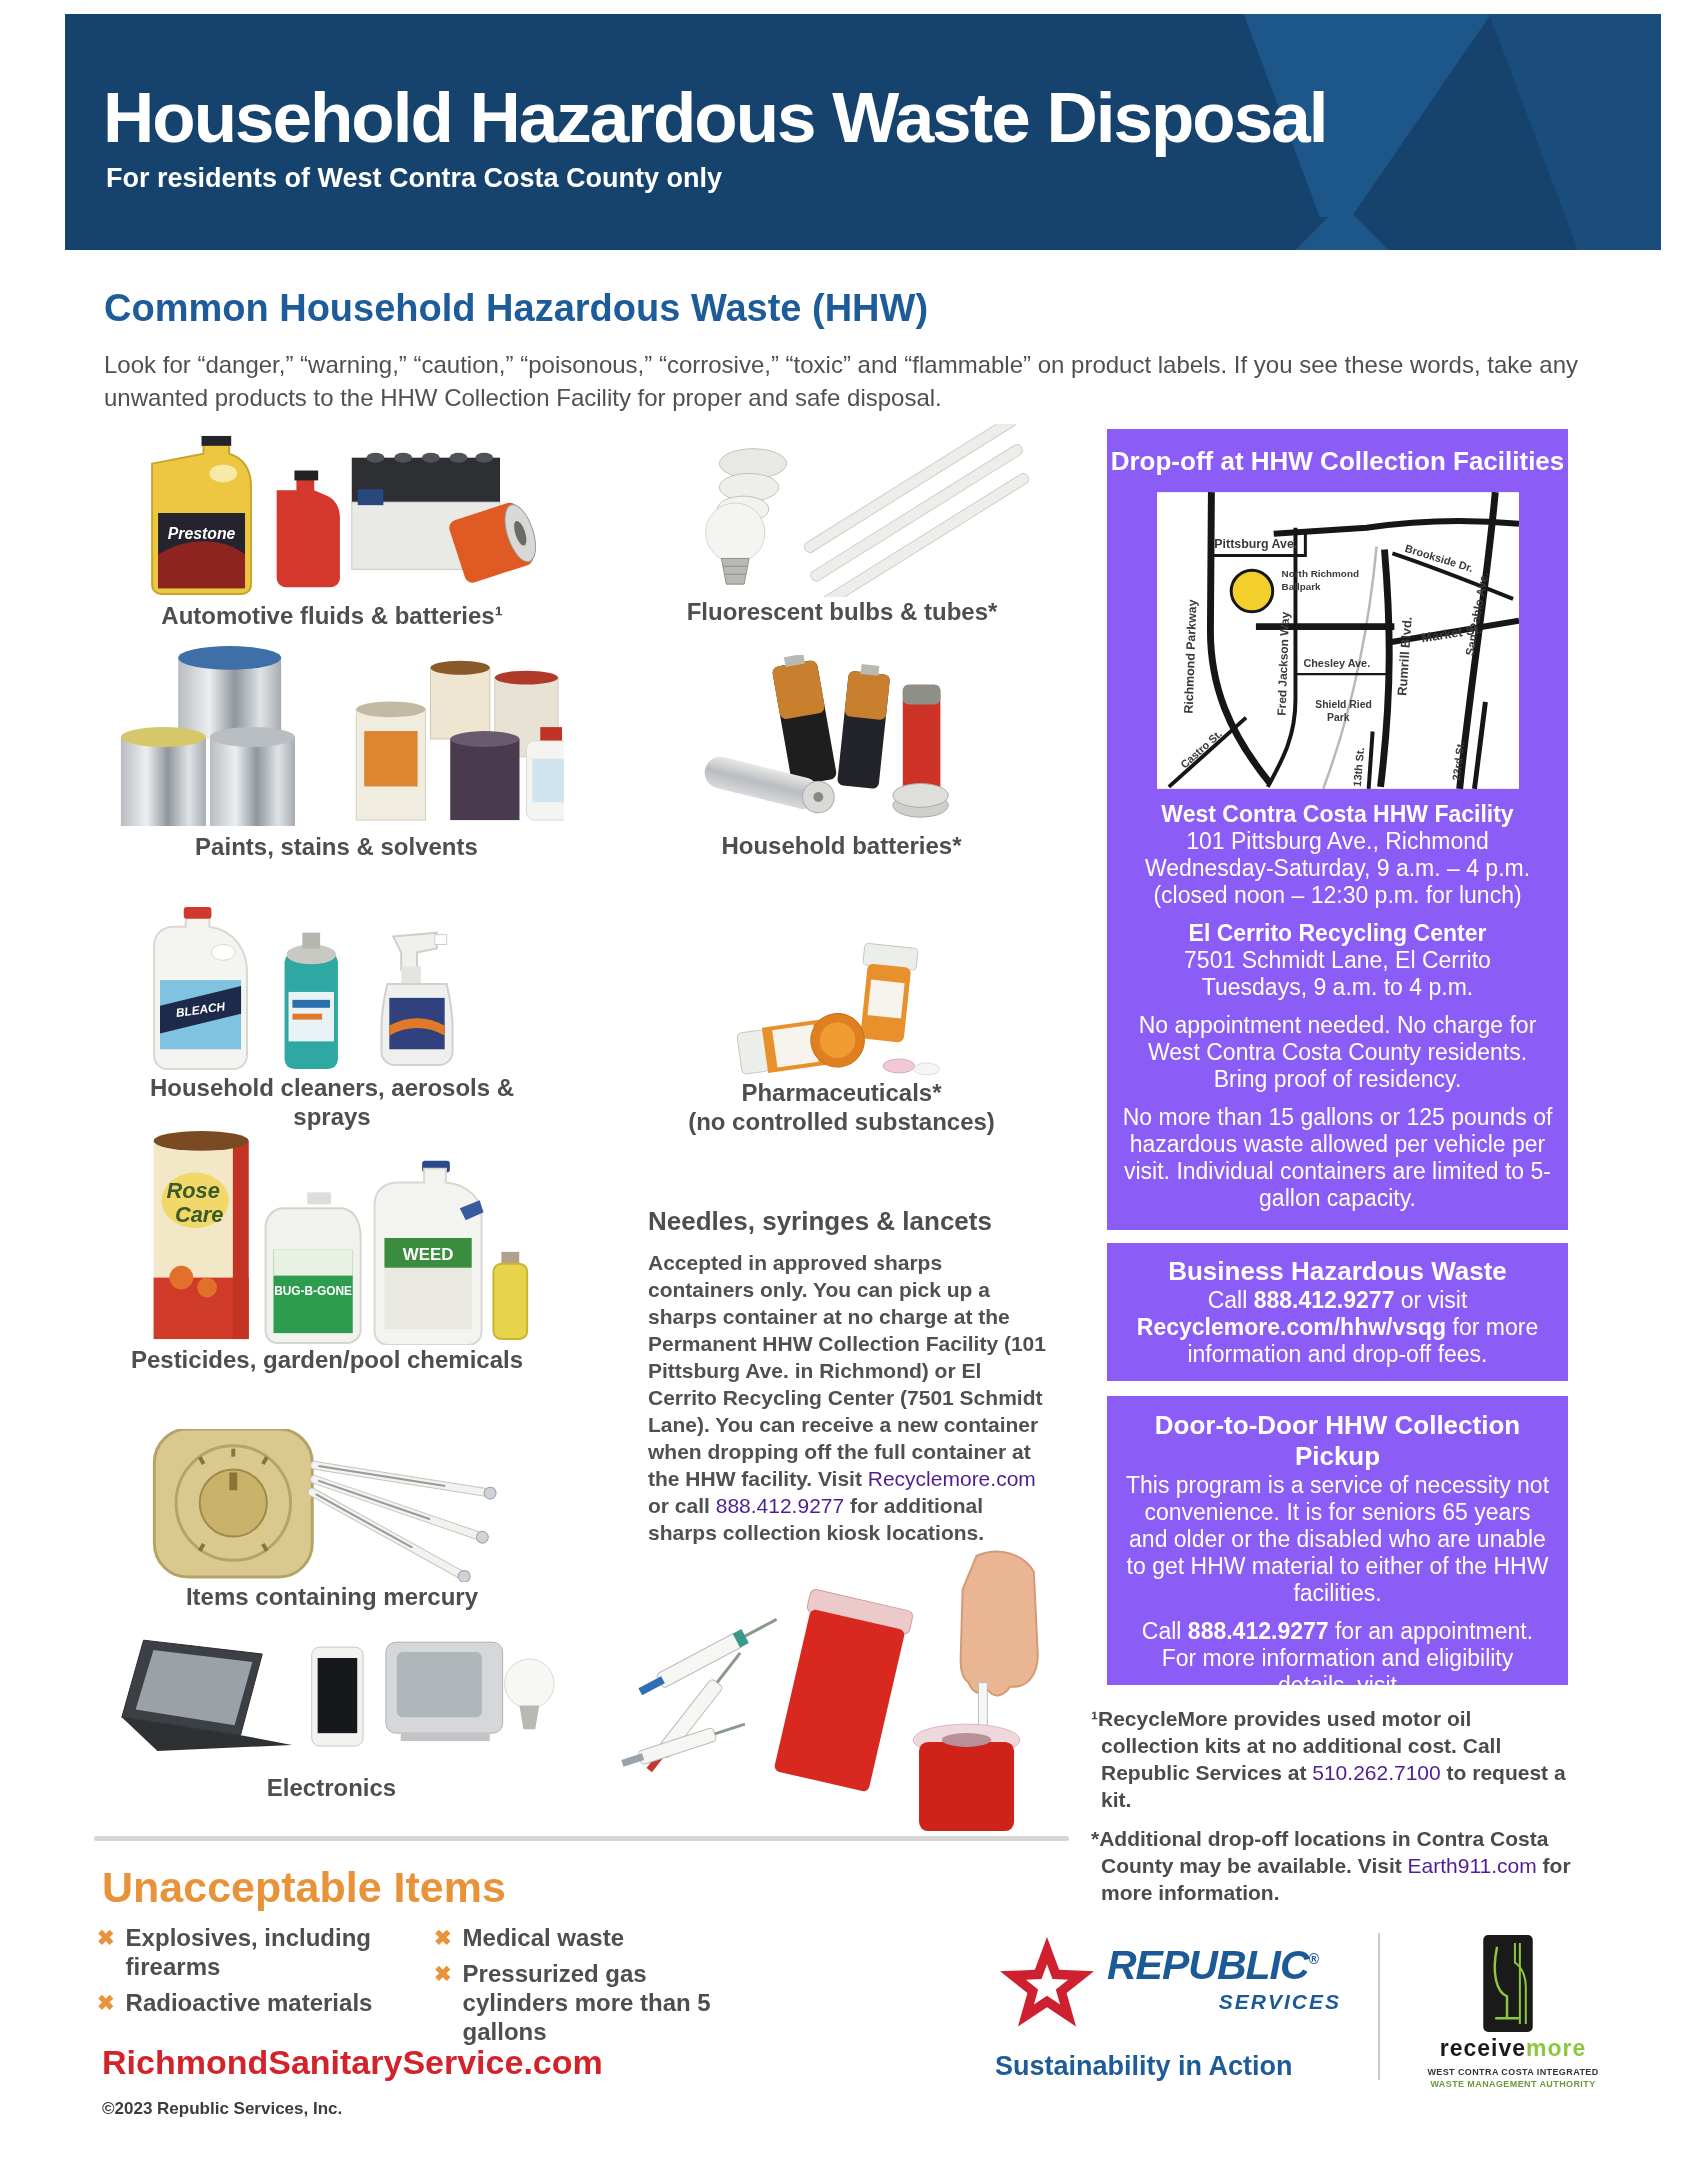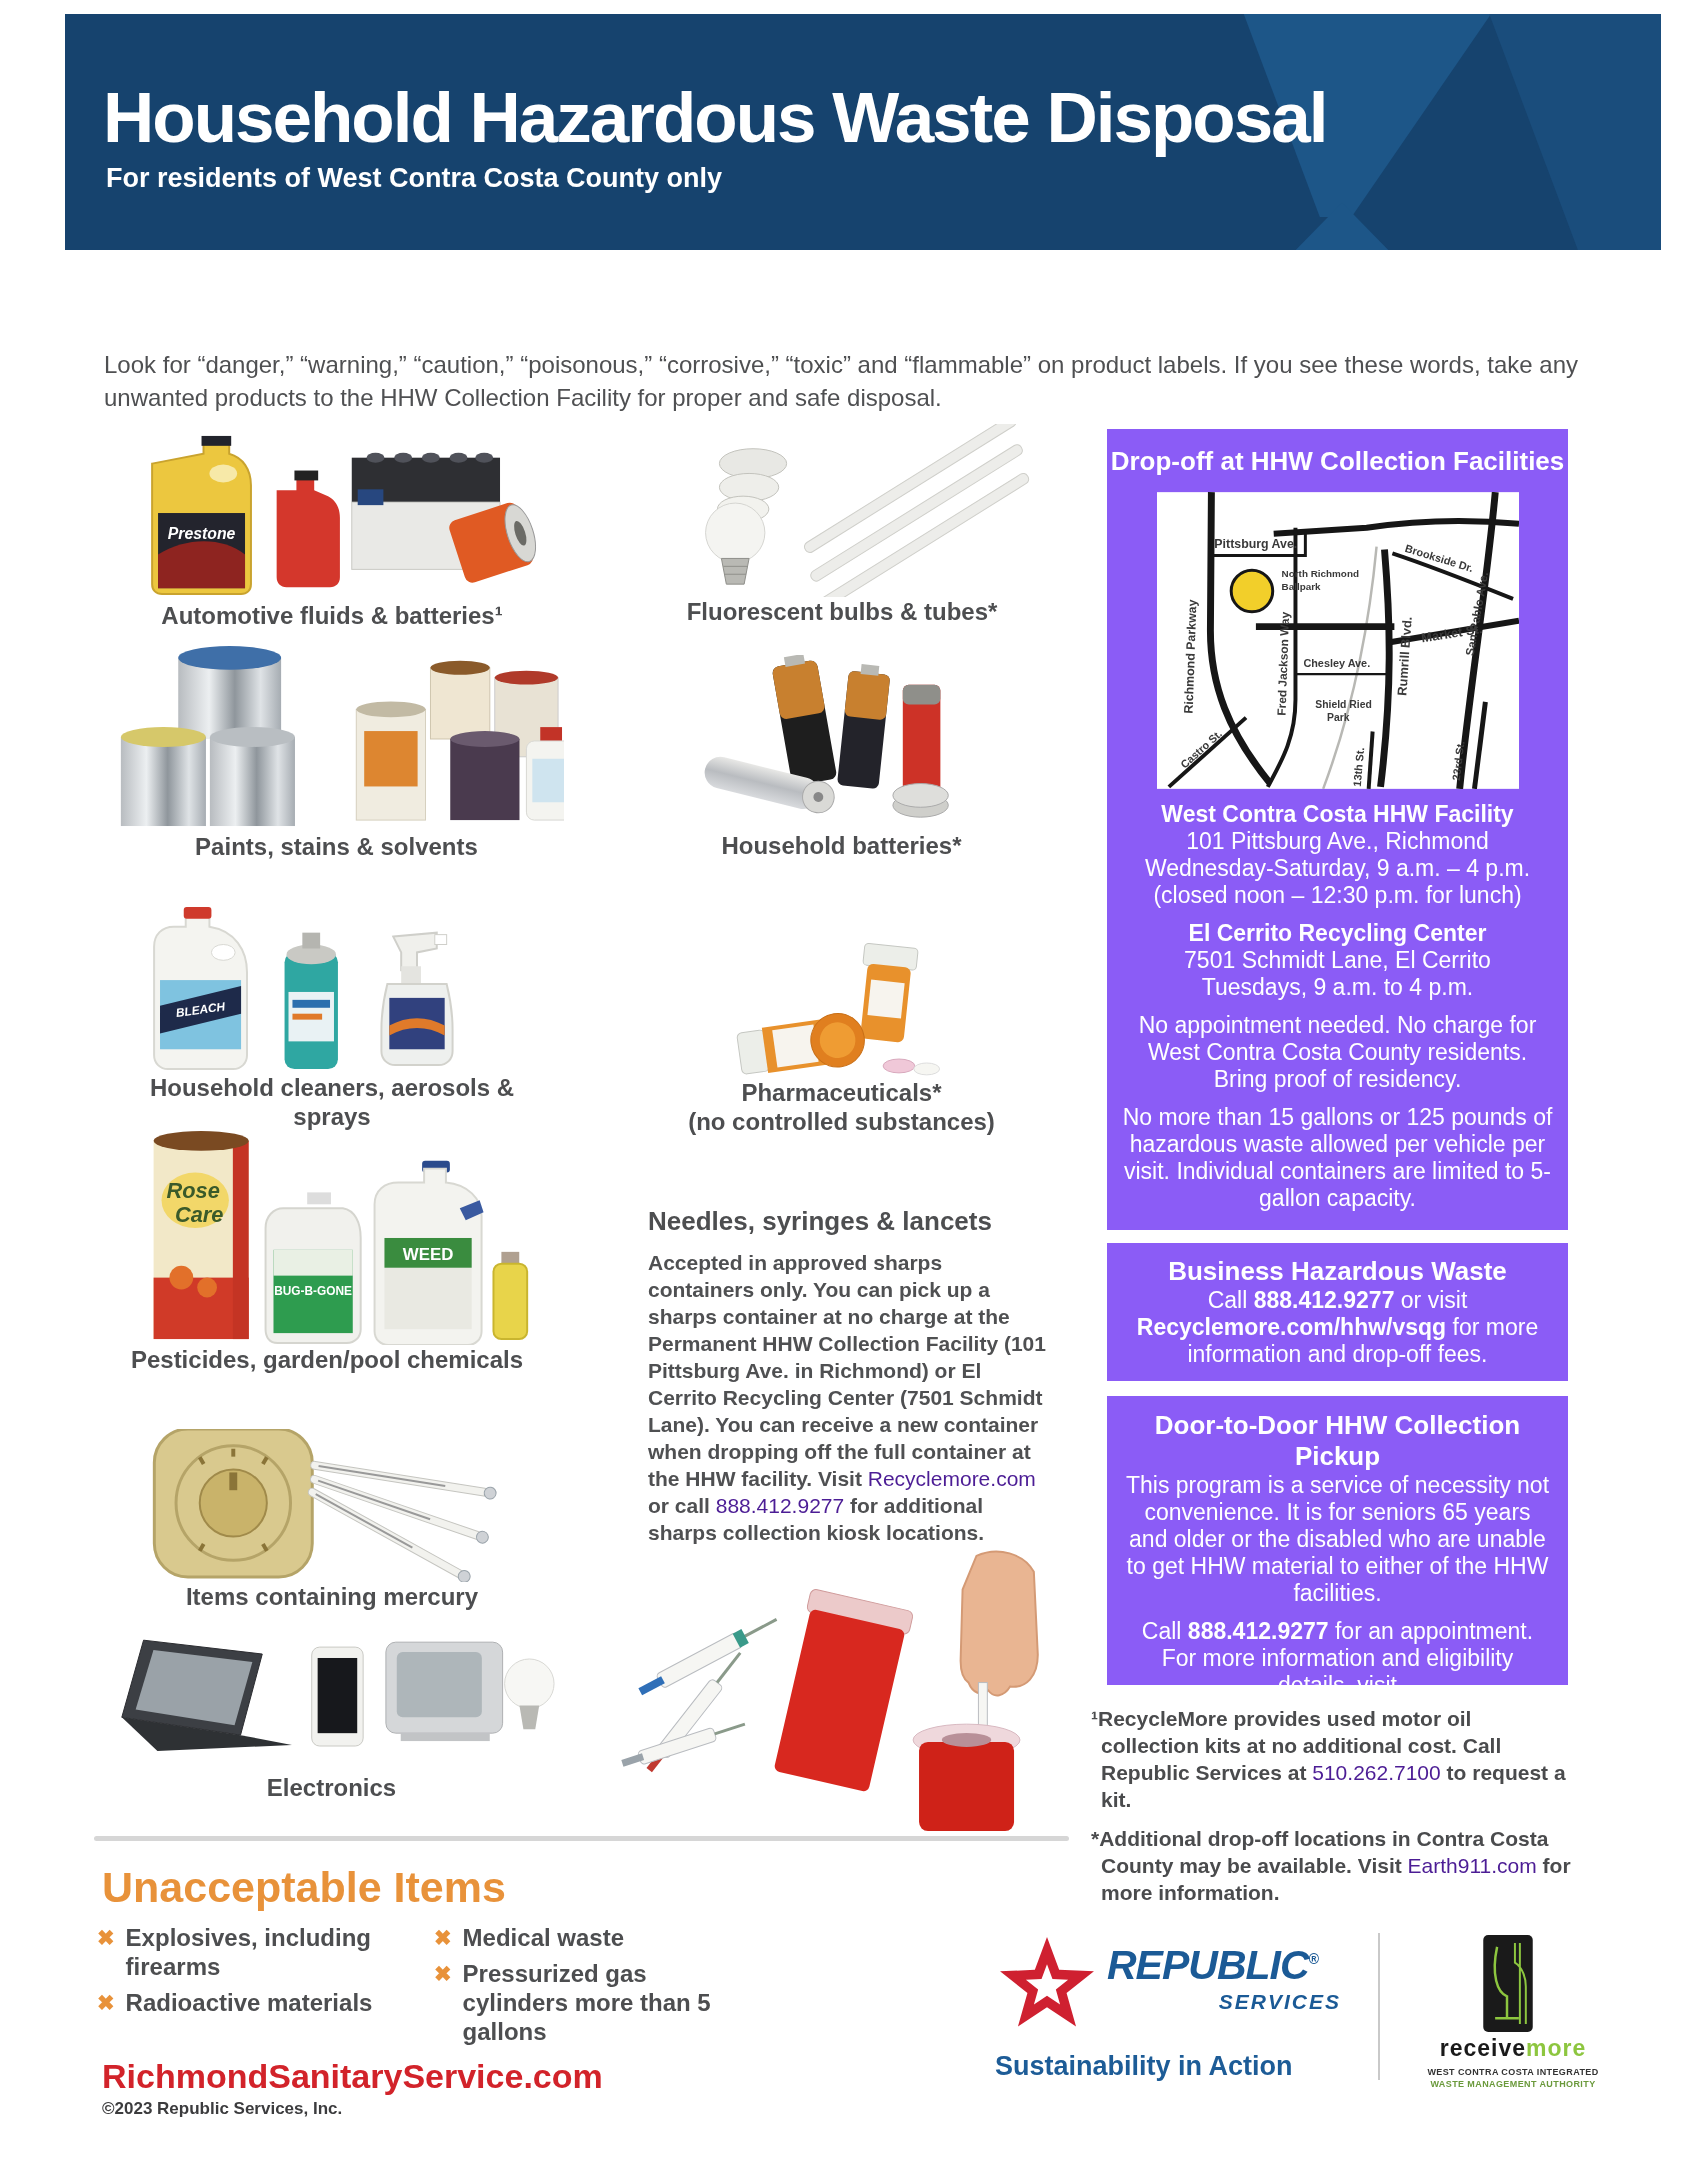--- a/index.html
+++ b/index.html
@@ -54,21 +54,21 @@
   .fnotes p{margin:0 0 12px 0;font-size:21px;font-weight:600;line-height:27px;color:#4a4b4d;
             text-indent:-10px;padding-left:10px;}
 
   
   .divider{position:absolute;left:94px;top:1836px;width:975px;height:5px;background:#d6d6d6;border-radius:3px;}
   .unacc-h{position:absolute;left:102px;top:1863px;margin:0;color:#e8923a;font-size:43px;font-weight:700;}
   ul.ux{position:absolute;margin:0;padding:0;list-style:none;}
   ul.ux li{display:flex;align-items:flex-start;margin-bottom:7px;font-size:24px;font-weight:600;
            color:#4d4e50;line-height:29px;}
   ul.ux .xm{color:#e8923a;font-weight:700;font-size:21px;margin-right:11px;line-height:29px;}
-  .website{position:absolute;left:102px;top:2043px;font-size:34px;font-weight:700;color:#d2232a;margin-top:14px;}
+  .website{position:absolute;left:102px;top:2043px;font-size:34px;font-weight:700;color:#d2232a;}
   .copyright{position:absolute;left:102px;top:2099px;font-size:17px;font-weight:600;color:#3c3c3e;}
 
   .rep-name{position:absolute;left:1107px;top:1942px;color:#1b5a96;font-size:41px;font-weight:700;
             font-style:italic;letter-spacing:-1px;}
   .rep-name sup{font-size:14px;}
   .rep-sub{position:absolute;left:1107px;top:1990px;width:234px;text-align:right;color:#1b5a96;
            font-size:21px;font-weight:700;font-style:italic;letter-spacing:2px;}
   .tagline{position:absolute;left:995px;top:2051px;color:#1d5c97;font-size:27px;font-weight:600;text-align:center;}
   .vdivider{position:absolute;left:1378px;top:1933px;width:2px;height:147px;background:#c9c9c9;}
   .rm-word{position:absolute;left:1426px;top:2035px;width:174px;text-align:center;font-size:23px;
@@ -88,20 +88,21 @@
 <div id="page">
 
   <header class="hero">
     <div class="s1"></div>
     <div class="s2"></div>
     <div class="s3"></div>
     <h1>Household Hazardous Waste Disposal</h1>
     <div class="sub">For residents of West Contra Costa County only</div>
   </header>
 
+  <h2 class="section-heading">Common Household Hazardous Waste (HHW)</h2>
   <p class="intro">Look for “danger,” “warning,” “caution,” “poisonous,” “corrosive,” “toxic” and “flammable” on product labels. If you see these words, take any unwanted products to the HHW Collection Facility for proper and safe disposal.</p>
 
   <figure class="item" style="left:114px;top:431px;width:436px;">
     <svg width="436" height="170" viewBox="0 0 440 172">
       <g transform="translate(20,5)">
         <path d="M18,28 L70,18 L70,4 L96,4 L96,18 C110,22 118,34 118,50 L118,150 C118,156 114,160 108,160 L28,160 C22,160 18,156 18,150 Z" fill="#ecc73f" stroke="#c9a32e" stroke-width="2"></path>
         <rect x="68" y="0" width="30" height="10" fill="#22242c"></rect>
         <ellipse cx="90" cy="38" rx="14" ry="9" fill="#f7e9a8"></ellipse>
         <rect x="24" y="78" width="88" height="76" fill="#23242d"></rect>
         <path d="M24,120 C52,102 90,102 112,120 L112,154 L24,154 Z" fill="#8e2420"></path>

